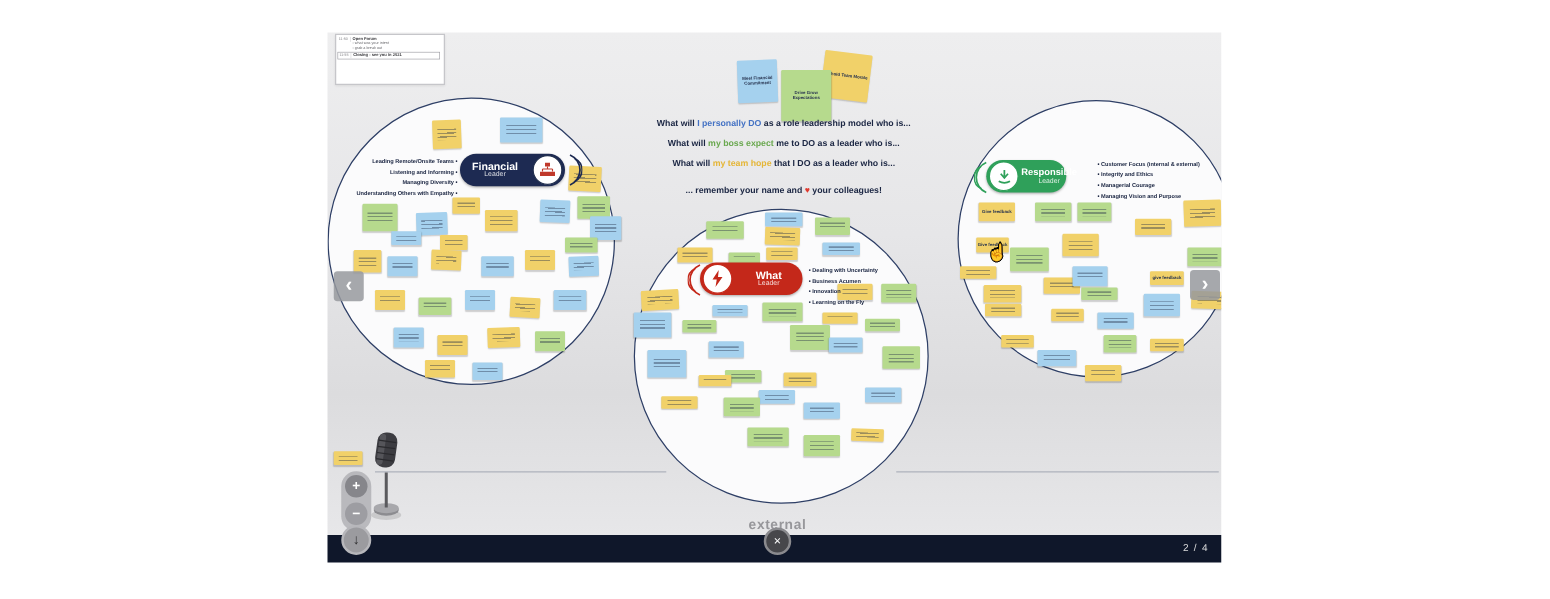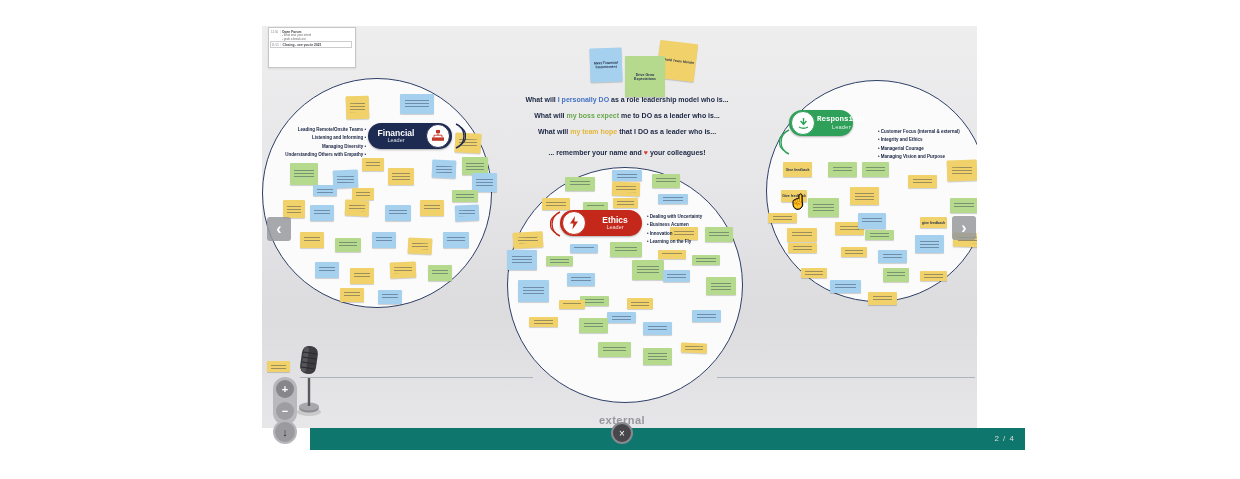--- a/index.html
+++ b/index.html
@@ -1,23 +1,23 @@
 <!DOCTYPE html>
 <html><head>
 <meta charset="utf-8">
 <style>
   html,body{margin:0;padding:0;}
   body{width:1240px;height:479px;background:#ffffff;position:relative;overflow:hidden;
        font-family:"Liberation Sans",sans-serif;}
   #frame{position:absolute;left:262px;top:26px;width:715px;height:424px;}
   #board{position:absolute;left:0;top:0;width:715px;height:402px;overflow:hidden;
          background:linear-gradient(180deg,#eeeeef 0%,#e6e6e8 40%,#dcdcde 72%,#e7e7e9 100%);}
-  #blackbar{position:absolute;left:0;top:402px;width:715px;height:22px;background:#0f766e;
+  #blackbar{position:absolute;left:0;top:402px;width:715px;height:22px;background:#0f172a;
             color:#dcdcdc;font-size:8px;line-height:22px;text-align:right;
-            padding-right:10px;box-sizing:border-box;letter-spacing:1px;margin-left:48px;}
+            padding-right:10px;box-sizing:border-box;letter-spacing:1px;}
   .board-line{position:absolute;height:1px;background:rgba(110,120,140,.45);z-index:0;}
   .circle{position:absolute;border-radius:50%;background:#fbfbfc;
           border:1.5px solid #2e3f66;box-sizing:border-box;z-index:1;}
   .sticky{position:absolute;z-index:2;border-radius:1px;box-shadow:0 1px 1px rgba(0,0,0,.18);}
   .s-lines{position:absolute;left:16%;right:16%;top:32%;bottom:30%;opacity:.75;
            background:repeating-linear-gradient(180deg,rgba(35,45,70,.55) 0,rgba(35,45,70,.55) 1px,transparent 1px,transparent 3px);}
   .s-txt{position:absolute;left:0;top:0;width:200%;height:200%;transform:scale(.5);
          transform-origin:0 0;display:flex;align-items:center;justify-content:center;
          text-align:center;font-size:7px;font-weight:bold;color:#26324e;line-height:8px;
          padding:2px;box-sizing:border-box;}
@@ -142,38 +142,38 @@
       <path d="M10 3 A13 13 0 0 0 10 27" stroke="#c4281a" stroke-width="1.4" fill="none"></path>
       <path d="M6 6 A10 10 0 0 0 6 24" stroke="#c4281a" stroke-width="1.2" fill="none"></path>
     </svg>
     <div class="pill" style="left: 298px; top: 184px; width: 82px; height: 26px; background: rgb(196, 40, 26);">
       <span class="icon-circle" style="border:1.5px solid #c4281a;">
         <svg width="12" height="14" viewBox="0 0 12 14">
           <polygon points="7,0 2,7.5 5.4,7.5 4.4,13.5 10,5.5 6.4,5.5" fill="#c4281a"></polygon>
         </svg>
       </span>
       <div class="ptxt">
-        <div class="ttl">Ethics</div>
+        <div class="ttl">What</div>
         <div class="sub">Leader</div>
       </div>
     </div>
     <div class="bullets" style="left:385px;top:186px;width:110px;">
       <div class="tiny">
         <div>• Dealing with Uncertainty</div>
         <div>• Business Acumen</div>
         <div>• Innovation</div>
         <div>• Learning on the Fly</div>
       </div>
     </div>
 
     <svg class="arcs" style="left:517px;top:101px;" width="12" height="30" viewBox="0 0 12 30">
       <path d="M10 3 A13 13 0 0 0 10 27" stroke="#2fa05a" stroke-width="1.4" fill="none"></path>
       <path d="M6 6 A10 10 0 0 0 6 24" stroke="#2fa05a" stroke-width="1.2" fill="none"></path>
     </svg>
-    <div class="pill" style="left: 527px; top: 84px; width: 64px; height: 26px; background: rgb(47, 160, 90); font-family: Liberation Mono, monospace;">
+    <div class="pill" style="left: 527px; top: 102px; width: 64px; height: 26px; background: rgb(47, 160, 90);">
       <span class="icon-circle" style="border:1.5px solid #2fa05a;">
         <svg width="13" height="13" viewBox="0 0 13 13">
           <path d="M6.5 1 v5.2 M3.6 4 l2.9 3.4 2.9-3.4" stroke="#2fa05a" stroke-width="1.4" fill="none"></path>
           <path d="M2 10 q4.5 2.6 9 0" stroke="#2fa05a" stroke-width="1.4" fill="none"></path>
         </svg>
       </span>
       <div class="ptxt">
         <div class="ttl" style="font-size:7.5px;">Responsible</div>
         <div class="sub">Leader</div>
       </div>

